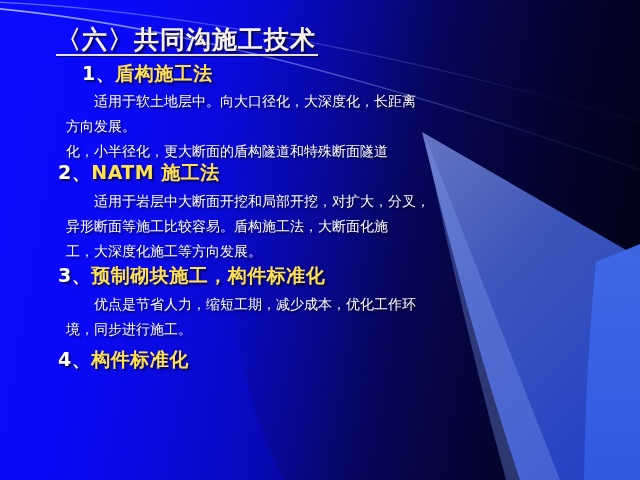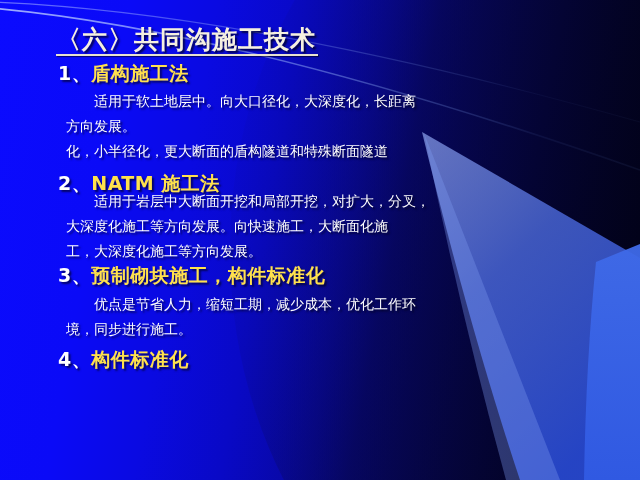--- a/index.html
+++ b/index.html
@@ -148,35 +148,35 @@
       <path d="M -10 8 Q 240 30 640 170" fill="none" stroke="url(#arcGrad)" stroke-width="1.6" opacity="0.9"></path>
       <path d="M -10 2 Q 250 12 640 122" fill="none" stroke="url(#arcGrad)" stroke-width="1.1" opacity="0.55"></path>
     </svg>
   </div>
 
   <div id="content">
 
     <div class="slide-title">〈六〉共同沟施工技术</div>
     <div class="title-underline"></div>
 
-    <div class="heading" style="top:57px;">
+    <div class="heading" style="top:57px;margin-left:24px;">
       <span class="num">1、</span><span class="hl">盾构施工法</span>
     </div>
     <div class="body-block" style="top:85px;">
       <p class="indent-1">适用于软土地层中。向大口径化，大深度化，长距离</p>
       <p>方向发展。</p>
       <p>化，小半径化，更大断面的盾构隧道和特殊断面隧道</p>
     </div>
 
-    <div class="heading" style="top:156px;margin-top:11px;">
+    <div class="heading" style="top:156px;">
       <span class="num">2、</span><span class="hl">NATM 施工法</span>
     </div>
     <div class="body-block" style="top:185px;">
       <p class="indent-1">适用于岩层中大断面开挖和局部开挖，对扩大，分叉，</p>
-      <p>大深度化施工等方向发展。向快速施工，大断面化施</p>
+      <p>异形断面等施工比较容易。盾构施工法，大断面化施</p>
       <p>工，大深度化施工等方向发展。</p>
     </div>
 
     <div class="heading" style="top:259px;">
       <span class="num">3、</span><span class="hl">预制砌块施工，构件标准化</span>
     </div>
     <div class="body-block" style="top:288px;">
       <p class="indent-1">优点是节省人力，缩短工期，减少成本，优化工作环</p>
       <p>境，同步进行施工。</p>
     </div>

